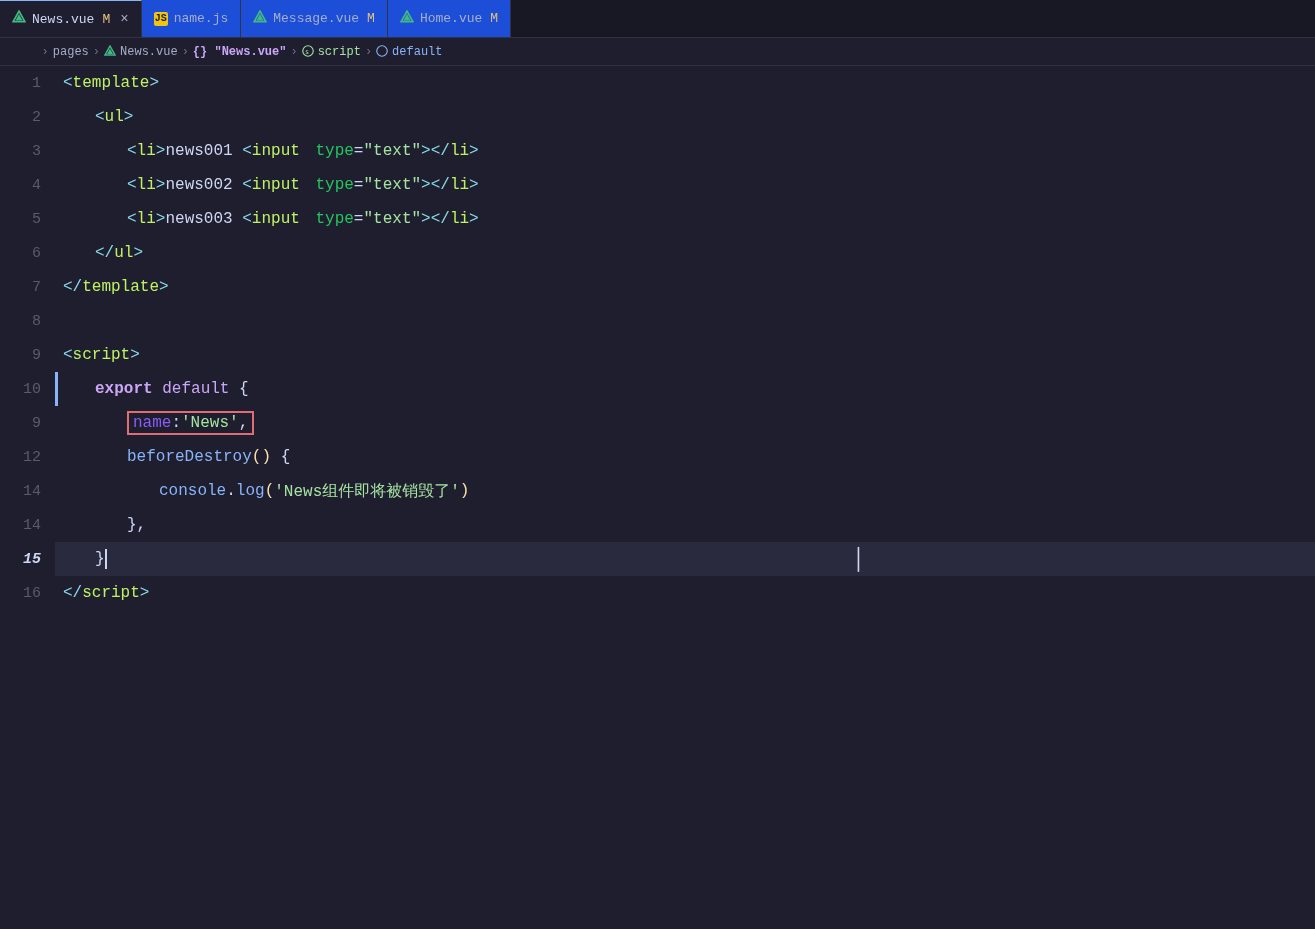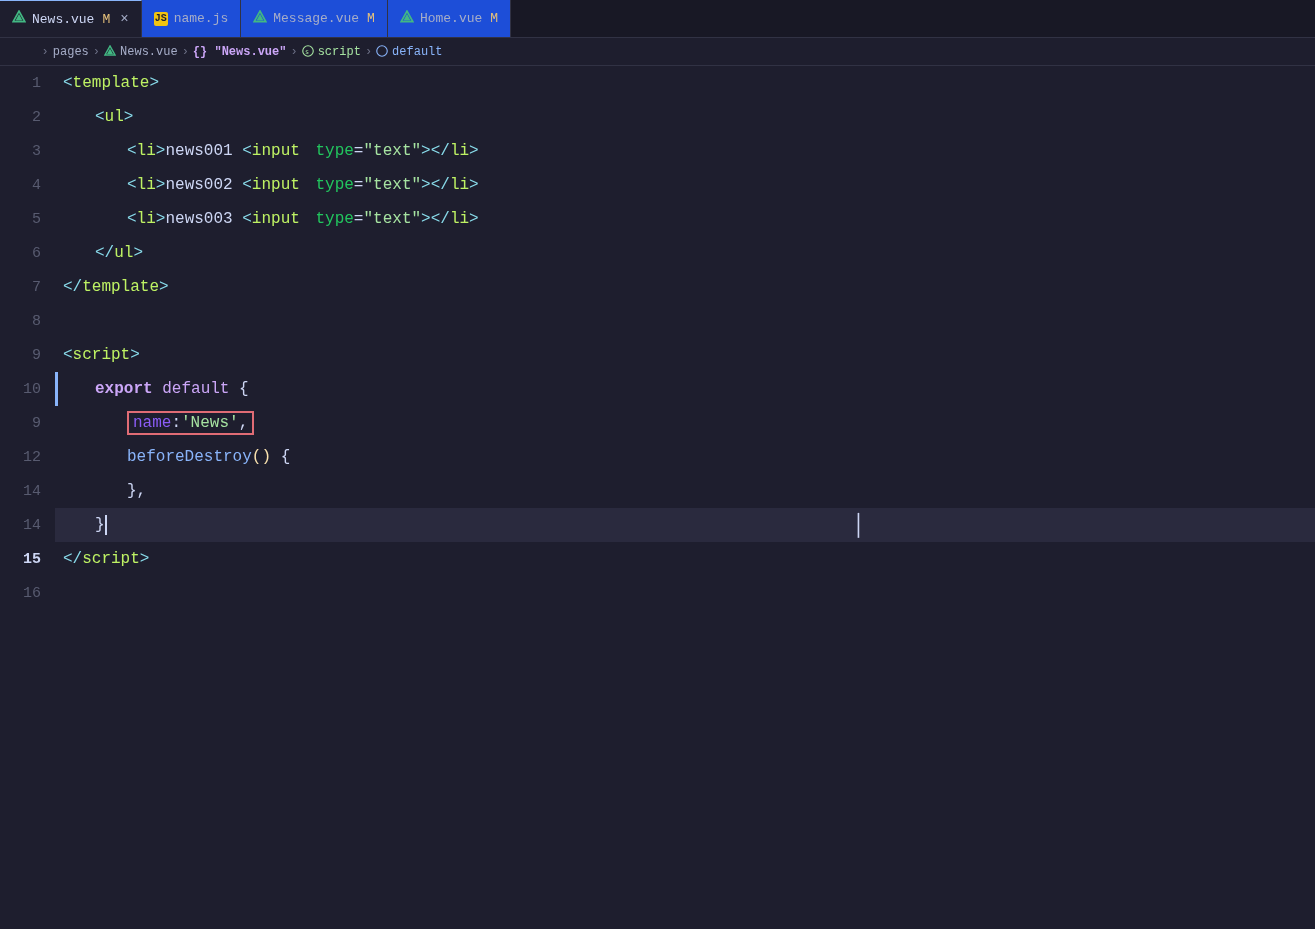--- a/index.html
+++ b/index.html
@@ -124,20 +124,21 @@
       height: 34px;
       display: flex;
       align-items: center;
       justify-content: flex-end;
       padding-right: 14px;
     }
 
     .line-number.active-line {
       color: #cdd6f4;
       font-weight: bold;
+      font-style: italic;
     }
 
     .code-area {
       flex: 1;
       padding-top: 0;
       overflow: hidden;
     }
 
     .code-line {
       height: 34px;
@@ -346,20 +347,24 @@
       <span class="highlight-box">
         <span class="property-name">name</span><span class="punctuation">:</span><span class="string">'News'</span><span class="punctuation">,</span>
       </span>
     </div>
 
     <div class="code-line">
       <span style="display:inline-block;width:64px;"></span>
       <span class="func-name">beforeDestroy</span><span class="paren">()</span><span class="punctuation"> </span><span class="brace">{</span>
     </div>
 
+    <div class="code-line">
+      <span style="display:inline-block;width:96px;"></span>
+      <span class="func-name">console</span><span class="punctuation">.</span><span class="func-name">log</span><span class="paren">(</span><span class="string">'News组件即将被销毁了'</span><span class="paren">)</span>
+    </div>
 
     <div class="code-line">
       <span style="display:inline-block;width:64px;"></span>
       <span class="brace">}</span><span class="punctuation">,</span>
     </div>
 
     <div class="code-line active-line" style="position:relative;">
       <span style="display:inline-block;width:32px;"></span>
       <span class="brace">}</span><span class="cursor"></span>
       

